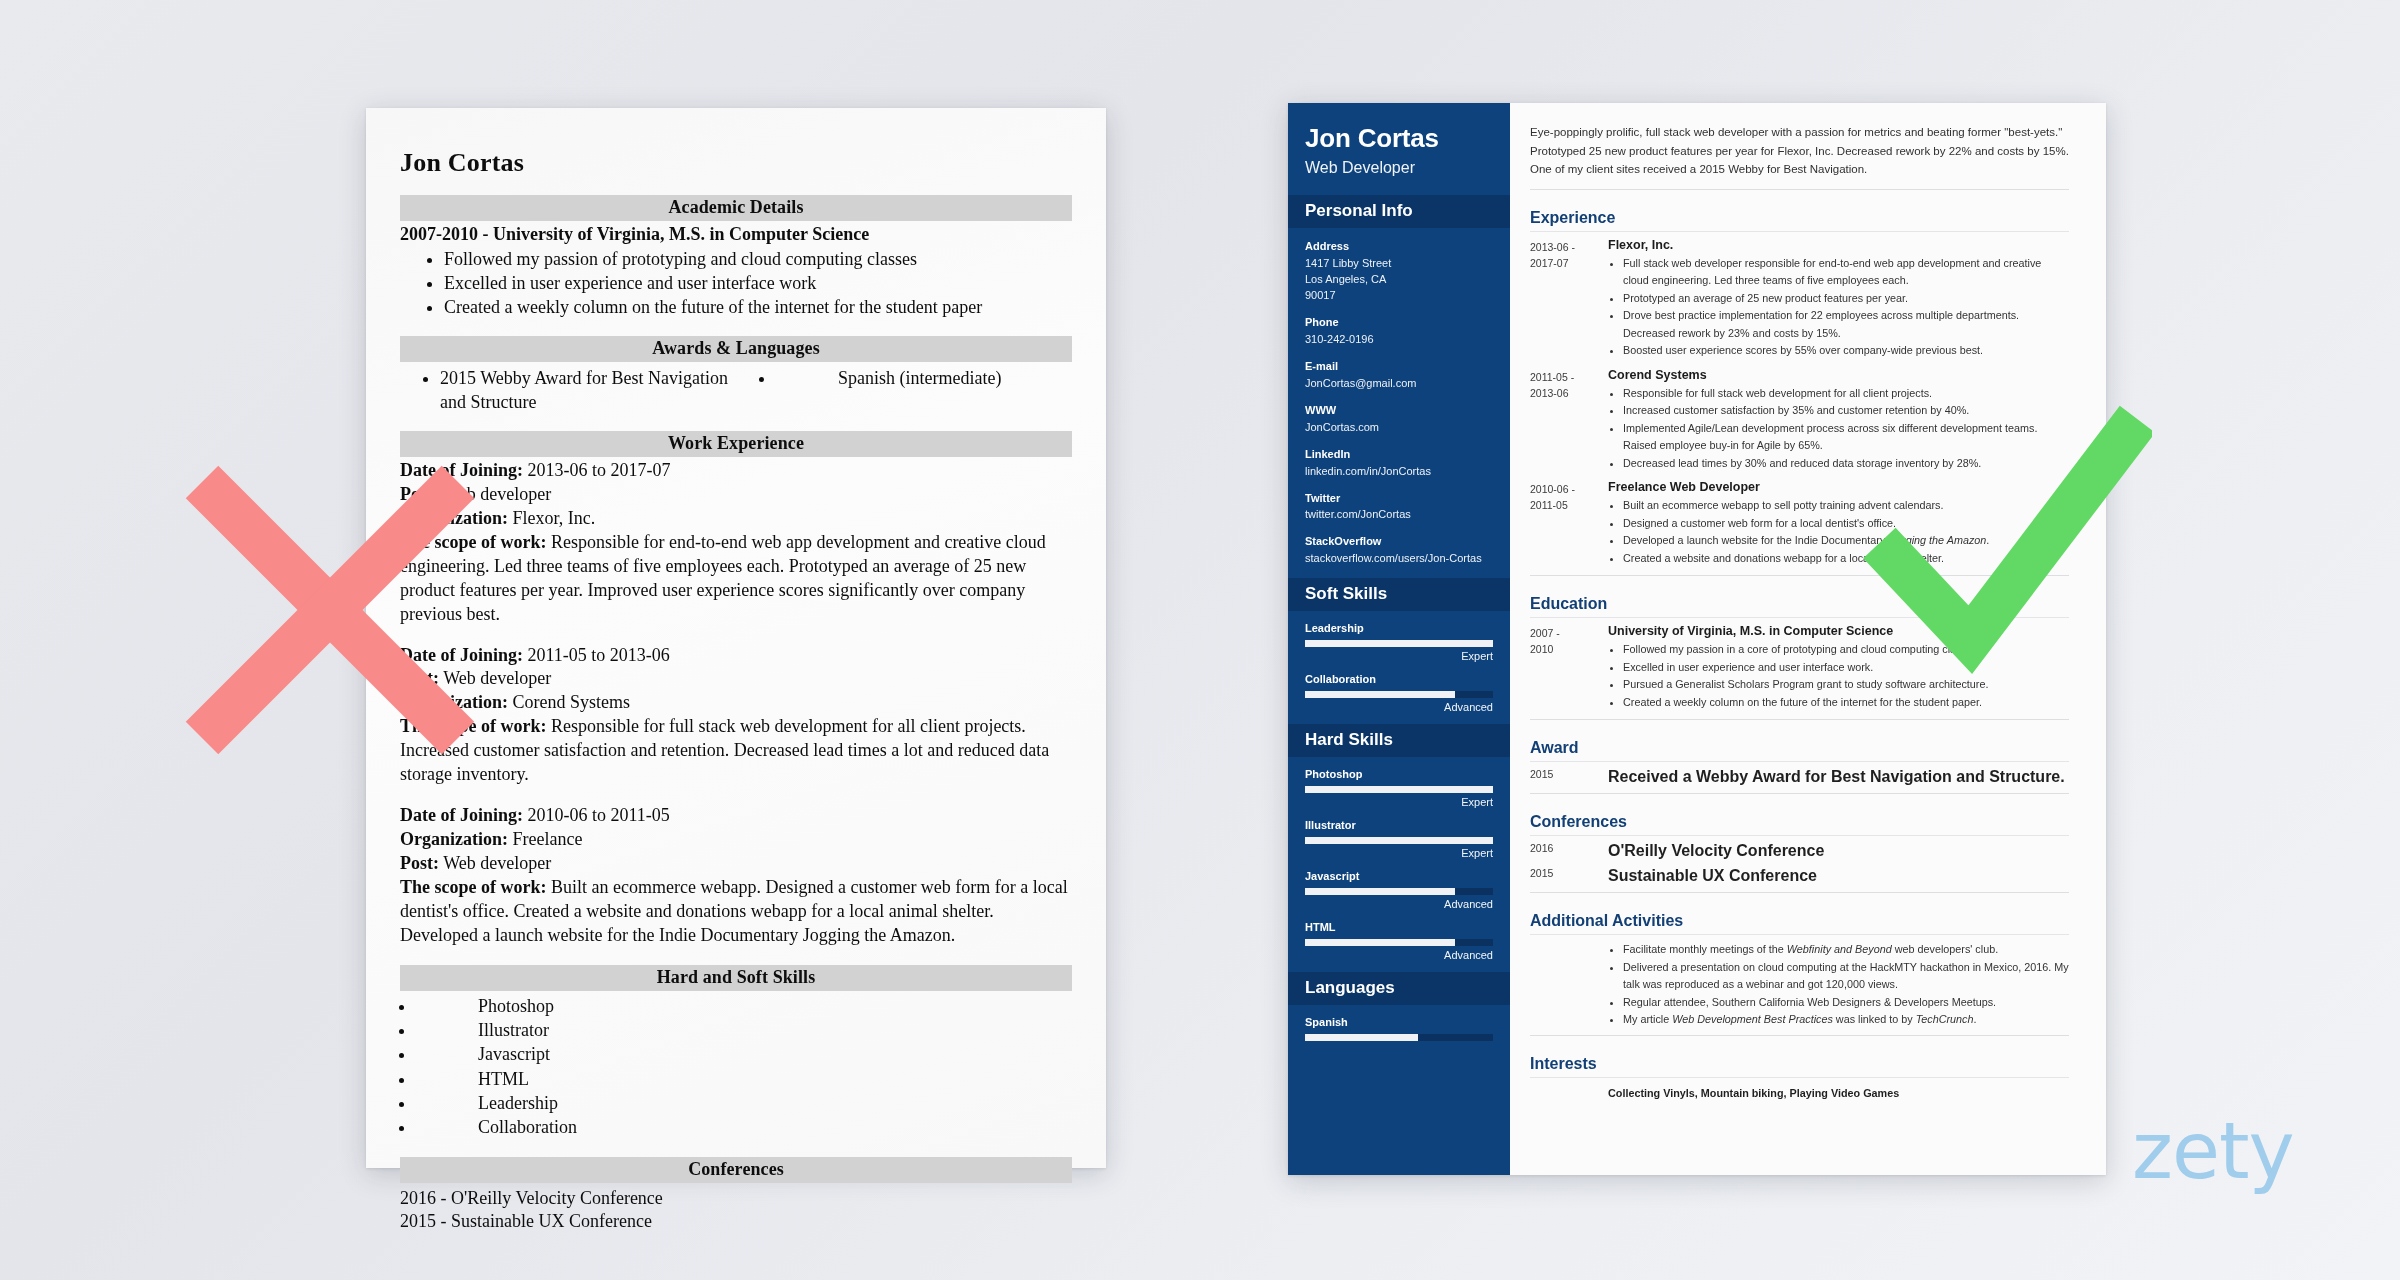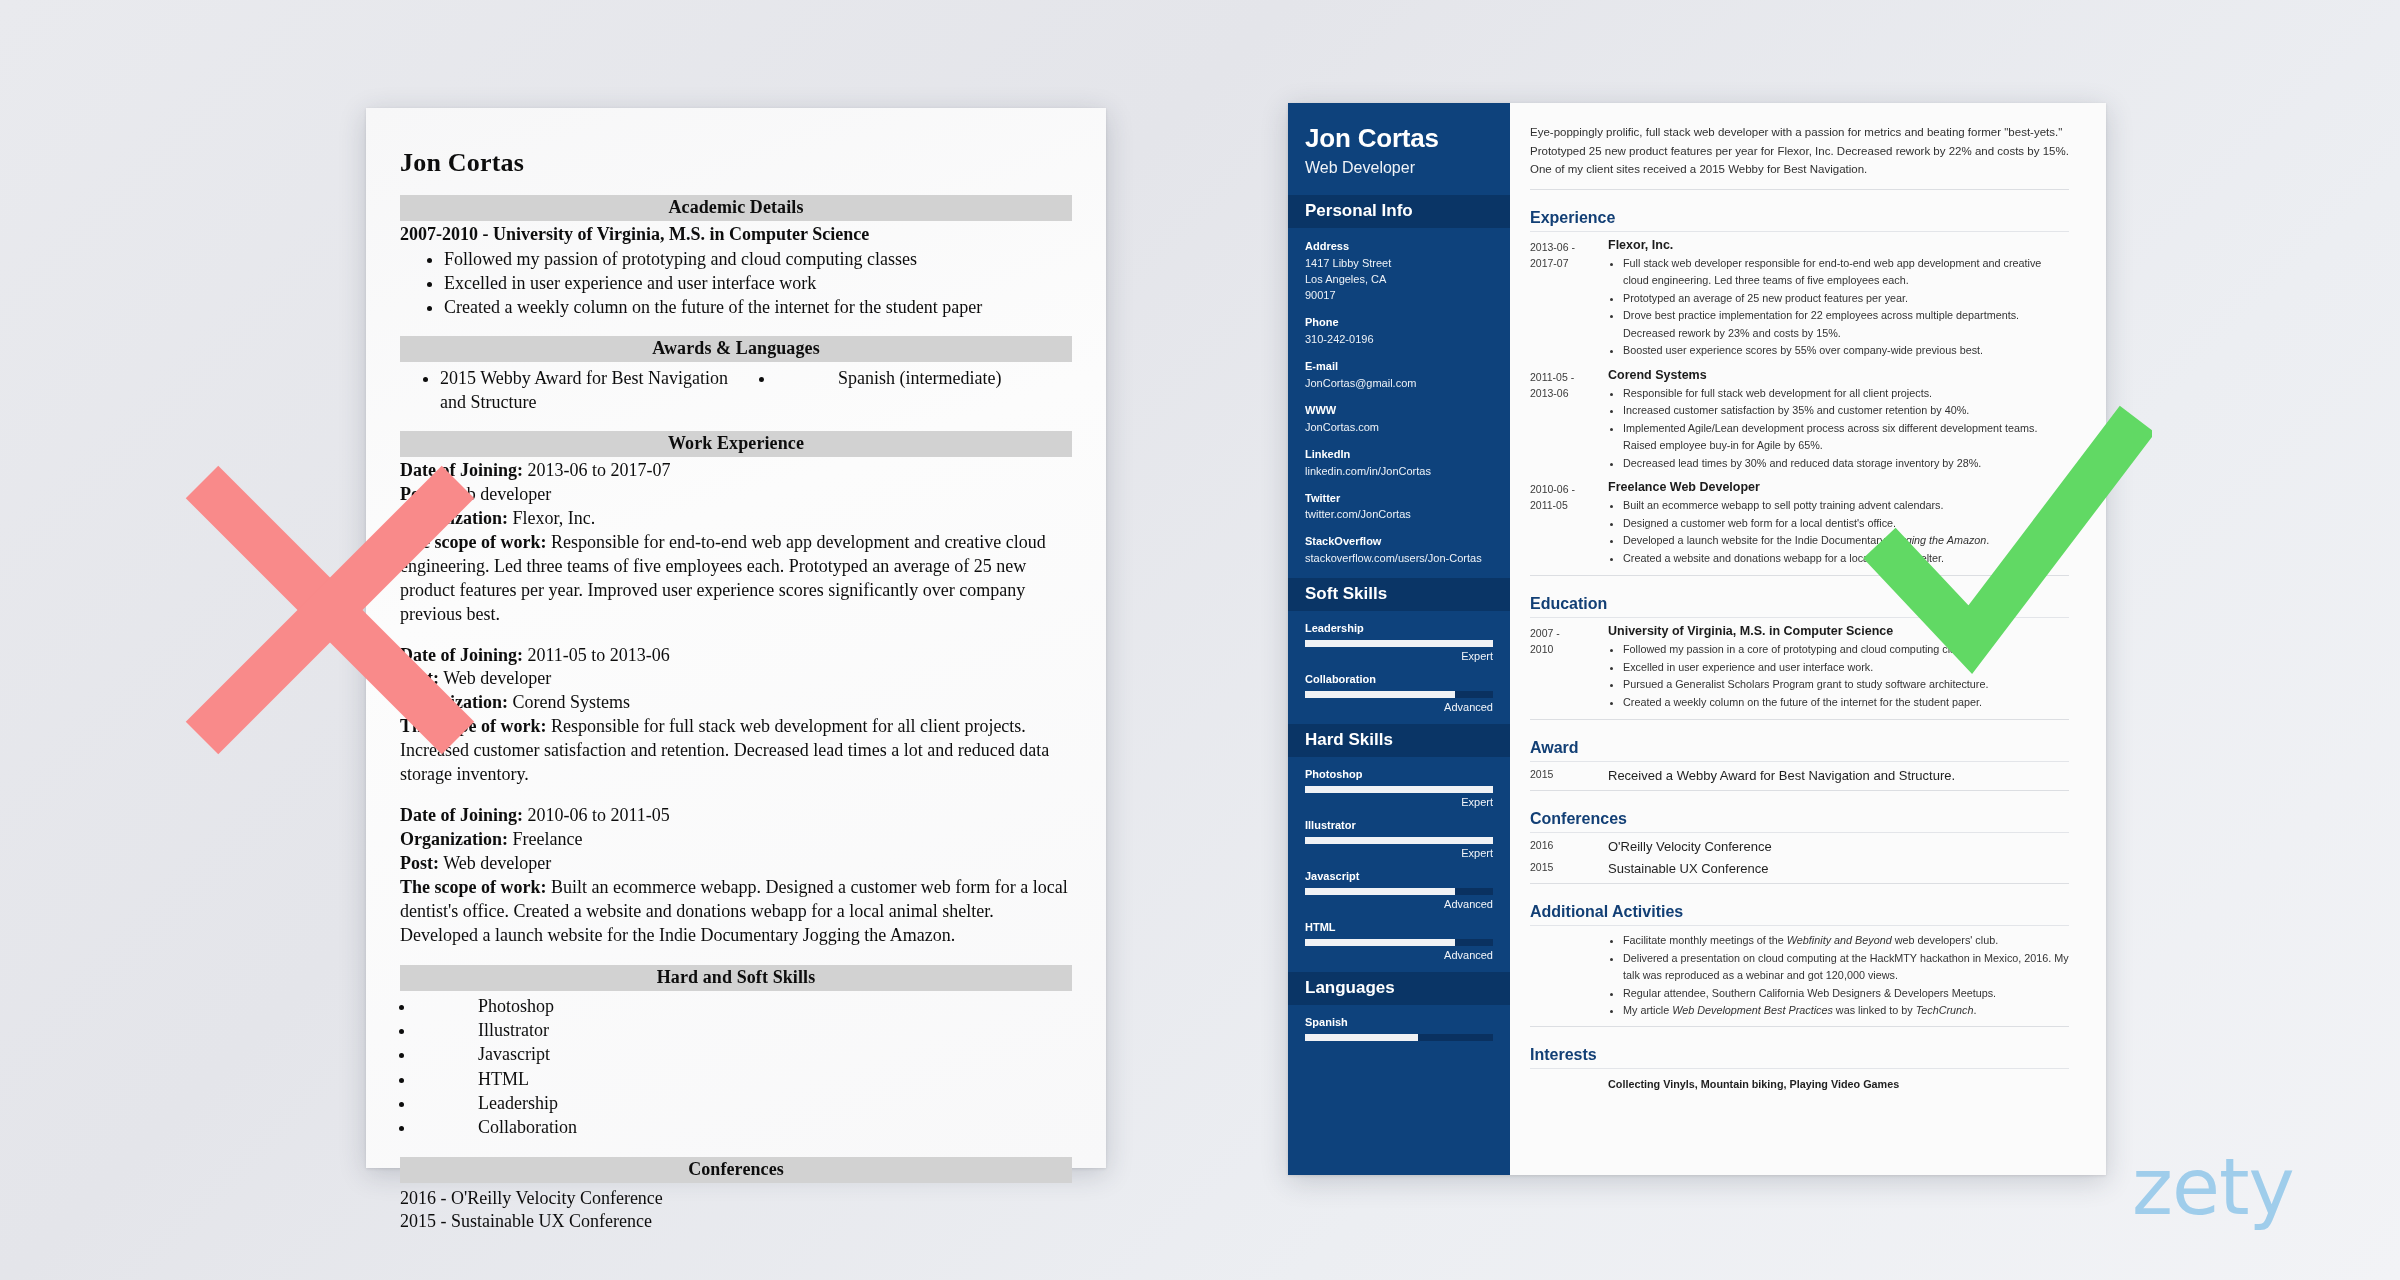--- a/index.html
+++ b/index.html
@@ -243,22 +243,22 @@
     display: flex;
     margin-bottom: 7px;
   }
   .gr-flat-date {
     flex: 0 0 78px;
     font-size: 10.5px;
     color: #3a3a3a;
   }
   .gr-flat-text {
     flex: 1 1 auto;
-    font-size: 13px;
-    font-weight: normal;
+    font-size: 16px;
+    font-weight: bold;
     color: #1f1f1f;
   }
   .gr-plain-ul {
     margin: 0 0 6px 0;
     padding-left: 93px;
     font-size: 10.8px;
     line-height: 1.62;
     color: #333333;
   }
   .gr-interests {
@@ -277,21 +277,21 @@
     top: 398px;
     width: 290px;
     height: 290px;
     pointer-events: none;
   }
 
   
   .zety-logo {
     position: absolute;
     left: 2132px;
-    top: 1148px;
+    top: 1112px;
     font-family: "DejaVu Sans", sans-serif;
     font-size: 78px;
     color: #9fcdeb;
     letter-spacing: -1px;
     line-height: 1;
     font-weight: 400;
   }
 </style>
 </head>
 <body>

